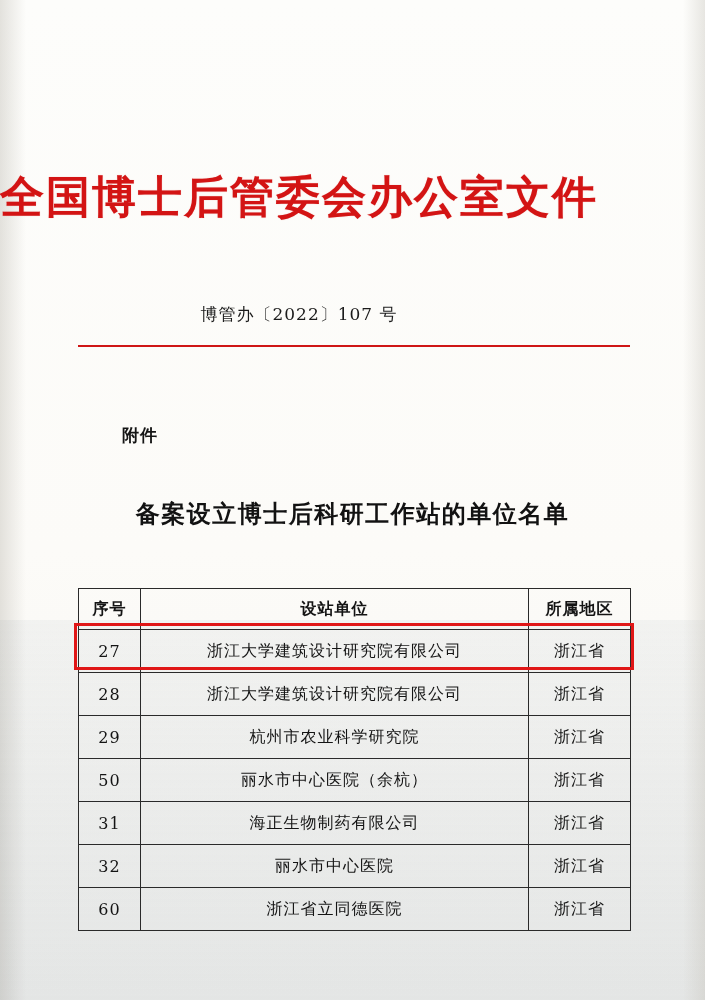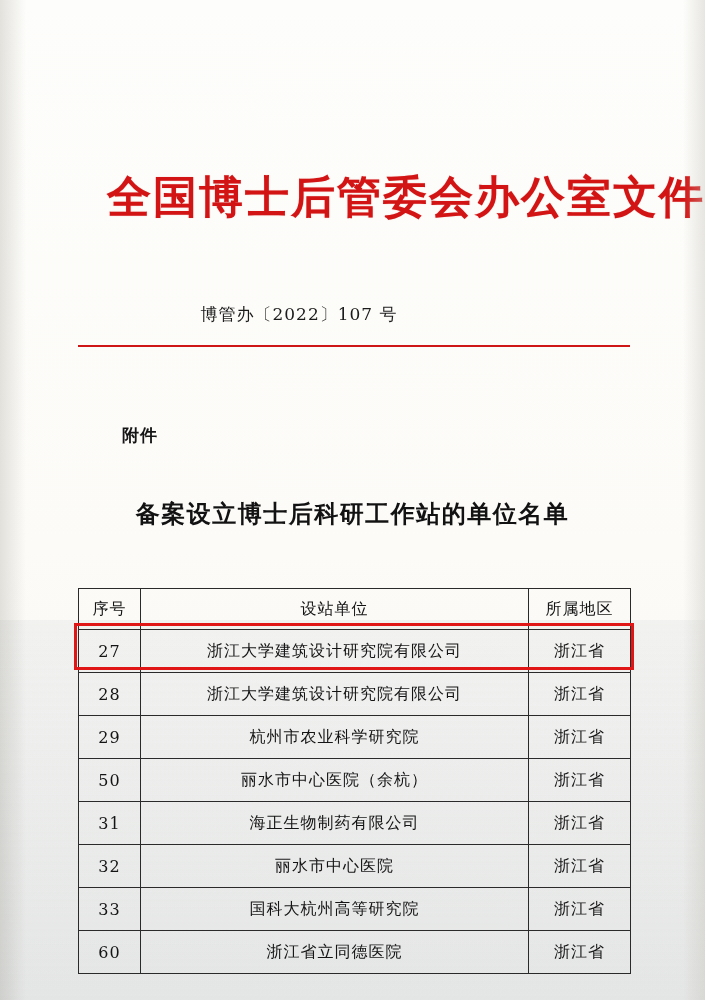--- a/index.html
+++ b/index.html
@@ -34,21 +34,21 @@
     right: 0; top: 0; bottom: 0;
     width: 22px;
     background: linear-gradient(270deg, rgba(198,195,187,0.40), rgba(255,255,255,0));
     pointer-events: none;
   }
   .doc-title {
     position: absolute;
     top: 168px;
     left: 0;
     width: 705px;
-    text-align: right;
+    text-align: left;
     color: #d31414;
     font-family: "DejaVu Serif", "Liberation Serif", serif;
     font-weight: 700;
     font-size: 44px;
     letter-spacing: 2px;
     text-shadow: 0 0 1px rgba(200,20,20,0.35);
   }
   .doc-number {
     position: absolute;
     top: 303px;
@@ -104,21 +104,21 @@
     border: 1px solid #2a2a2a;
     height: 40px;
     text-align: center;
     vertical-align: middle;
     font-size: 16px;
     color: #141414;
     letter-spacing: 1px;
     background: transparent;
   }
   table.listing th {
-    font-weight: 400;
+    font-weight: 700;
     height: 38px;
   }
   col.c-no { width: 62px; }
   col.c-unit { width: 388px; }
   col.c-region { width: 102px; }
   .highlight-box {
     position: absolute;
     left: 74px;
     top: 623px;
     width: 560px;
@@ -195,25 +195,20 @@
           <td>31</td>
           <td>海正生物制药有限公司</td>
           <td>浙江省</td>
         </tr>
         <tr>
           <td>32</td>
           <td>丽水市中心医院</td>
           <td>浙江省</td>
         </tr>
         <tr>
-          <td>33</td>
-          <td>国科大杭州高等研究院</td>
-          <td>浙江省</td>
-        </tr>
-        <tr>
           <td>60</td>
           <td>浙江省立同德医院</td>
           <td>浙江省</td>
         </tr>
       </tbody>
     </table>
   </div>
 
   <div class="highlight-box"></div>
 

